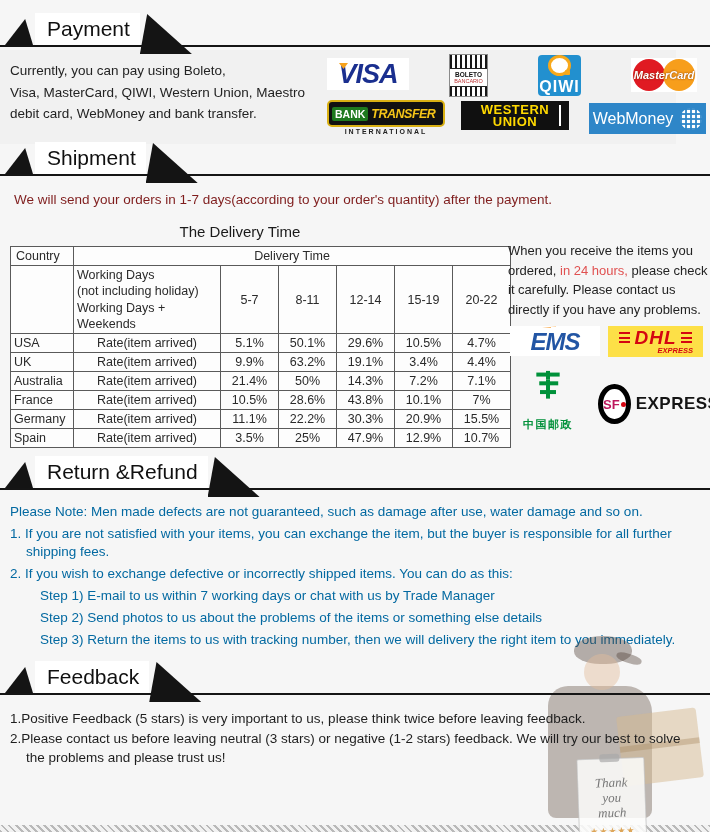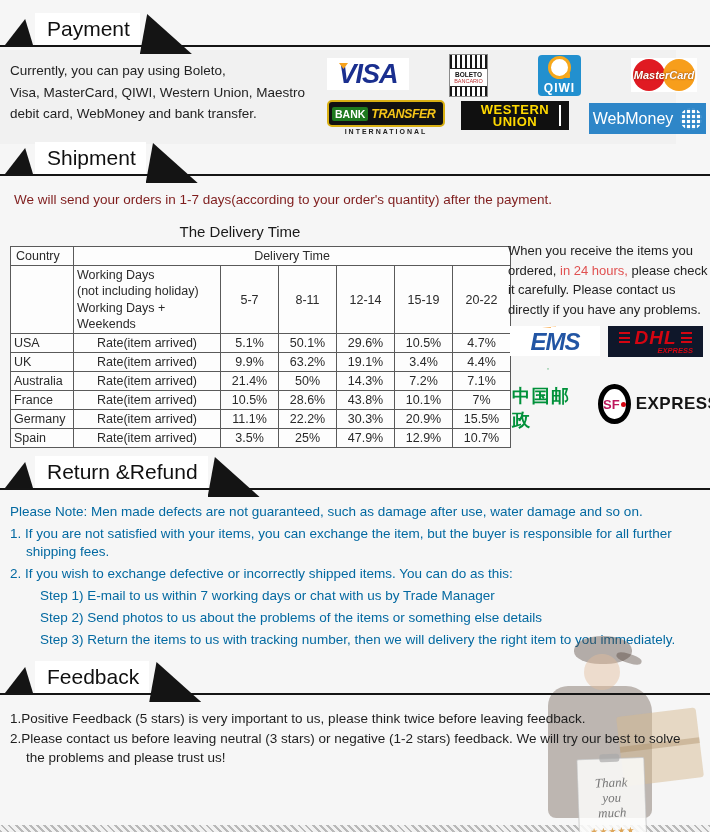--- a/index.html
+++ b/index.html
@@ -26,21 +26,21 @@
   .boleto{left:124px;top:2px;width:39px;height:43px;border:1px solid #8a8a8a;
           background:repeating-linear-gradient(90deg,#161616 0 2px,#fdfdfd 2px 5px);}
   .boleto-band{position:absolute;left:0;top:13px;width:100%;height:17px;background:#fff;border-top:1px solid #222;border-bottom:1px solid #222;
           display:flex;flex-direction:column;align-items:center;justify-content:center;}
   .boleto-band b{font-size:6.5px;line-height:7px;color:#111;}
   .boleto-band i{font-size:5.5px;line-height:6px;color:#b33;font-style:normal;}
   .qiwi{left:213px;top:3px;width:43px;height:41px;background:#2290cf;border-radius:4px;
         display:flex;flex-direction:column;align-items:center;justify-content:center;}
   .qiwi-q{width:17px;height:17px;border:3px solid #f7a81b;border-radius:50%;background:#fff;position:relative;}
   .qiwi-q::after{content:"";position:absolute;right:-2px;bottom:-2px;width:5px;height:5px;background:#f7a81b;border-radius:1px;}
-  .qiwi-t{color:#fff;font-weight:bold;font-size:12px;margin-top:2px;letter-spacing:1px;}
+  .qiwi-t{color:#fff;font-weight:bold;font-size:16px;margin-top:2px;letter-spacing:1px;}
   .mc{left:306px;top:6px;width:66px;height:34px;background:#fff;}
   .mc-c1,.mc-c2{position:absolute;top:1px;width:32px;height:32px;border-radius:50%;}
   .mc-c1{left:2px;background:#e01a22;}
   .mc-c2{right:2px;background:#f79e1b;}
   .mc-t{position:absolute;left:0;top:11px;width:100%;text-align:center;color:#fff;font-style:italic;font-weight:bold;
         font-size:11px;text-shadow:0 0 2px #7a2c00;}
   .bt{left:2px;top:48px;width:118px;height:34px;}
   .bt-box{height:23px;background:#111;border:2px solid #d9b013;border-radius:5px;display:flex;align-items:center;padding:0 3px;gap:3px;}
   .bt-bank{background:#1e7a1e;color:#fff;font-weight:bold;font-size:10.5px;padding:1px 3px;border-radius:2px;}
   .bt-transfer{color:#f5c518;font-style:italic;font-weight:bold;font-size:12.5px;letter-spacing:-.5px;}
@@ -69,28 +69,28 @@
 
   .notice{position:absolute;left:508px;top:241px;width:200px;font-size:13px;line-height:1.5;color:#232323;margin:0;}
   .red{color:#e05050;}
 
   
   .ems{position:absolute;left:510px;top:326px;width:86px;height:30px;display:flex;align-items:center;background:#fff;padding:0 2px;flex-direction:column;}
   .ems-wing{width:24px;height:20px;margin-right:2px;
      background:repeating-linear-gradient(170deg,#f7941d 0 3px,#fff 3px 6px);
      clip-path:polygon(100% 0,100% 100%,0 78%);}
   .ems-t{font-style:italic;font-weight:bold;font-size:24px;color:#2255a4;letter-spacing:-1px;}
-  .dhl{position:absolute;left:608px;top:326px;width:95px;height:31px;background:#0f172a;display:flex;
+  .dhl{position:absolute;left:608px;top:326px;width:95px;height:31px;background:#fde047;display:flex;
        flex-direction:column;align-items:center;justify-content:center;}
   .dhl-t{font-style:italic;font-weight:bold;font-size:19px;color:#d40511;letter-spacing:1px;line-height:17px;display:flex;align-items:center;gap:4px;}
   .dhl-t::before,.dhl-t::after{content:"";width:11px;height:11px;
        background:repeating-linear-gradient(180deg,#d40511 0 2px,transparent 2px 4.5px);}
   .dhl-x{font-style:italic;font-weight:bold;font-size:7.5px;color:#d40511;align-self:flex-end;margin-right:10px;}
   .cpost{position:absolute;left:512px;top:368px;width:72px;height:64px;display:flex;flex-direction:column;align-items:center;}
-  .cpost-t{color:#00913a;font-weight:bold;font-size:18px;letter-spacing:1.5px;margin-top:14px;}
+  .cpost-t{color:#00913a;font-weight:bold;font-size:11px;letter-spacing:1.5px;margin-top:14px;}
   .sf{position:absolute;left:598px;top:386px;width:108px;height:36px;display:flex;align-items:center;gap:5px;}
   .sf-circle{width:30px;height:30px;border:5px solid #000000;border-radius:50%;background:#fff;
        display:flex;align-items:center;justify-content:center;font-weight:bold;font-size:13px;color:#be185d;}
   .sf-dot{width:5px;height:5px;background:#d40511;border-radius:50%;margin-left:1px;}
   .sf-x{font-weight:bold;font-size:17px;color:#141414;letter-spacing:.5px;}
 
   
   .return-block{position:absolute;left:10px;top:503px;width:695px;font-size:13.5px;line-height:18px;color:#0369a1;}
   .return-block p{margin:0 0 4px 0;}
   .hang{padding-left:16px;text-indent:-16px;}

